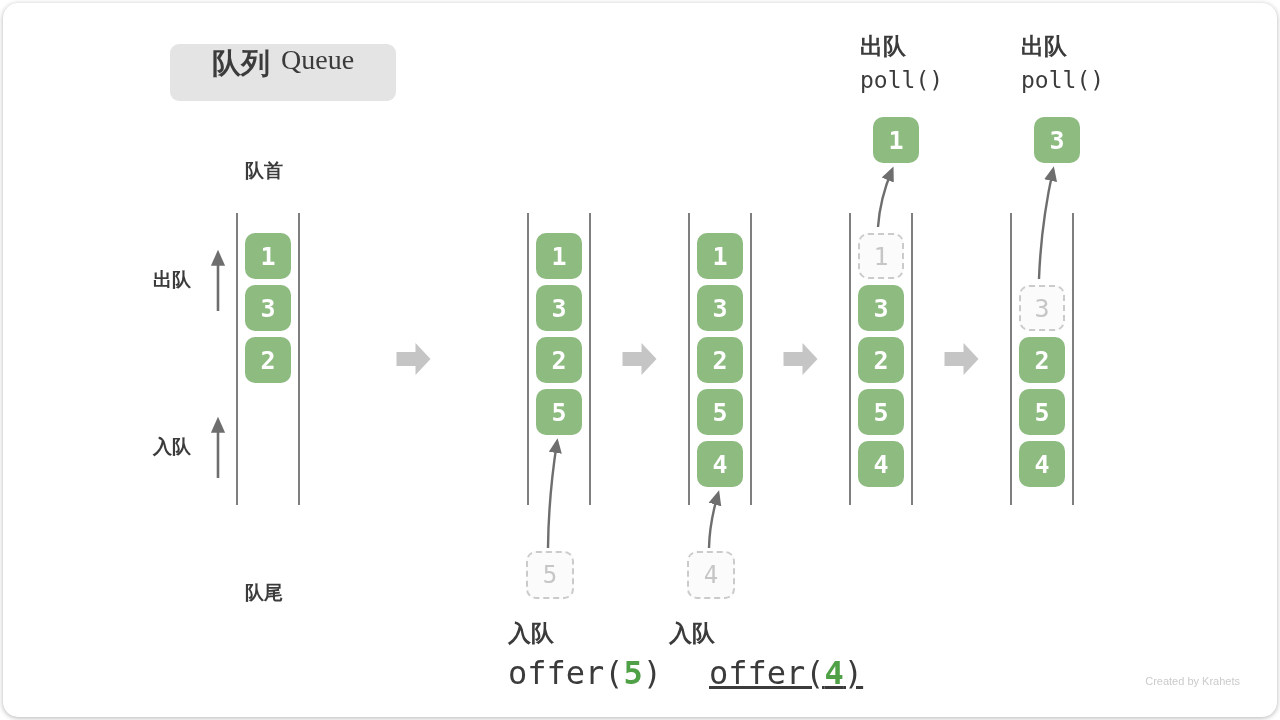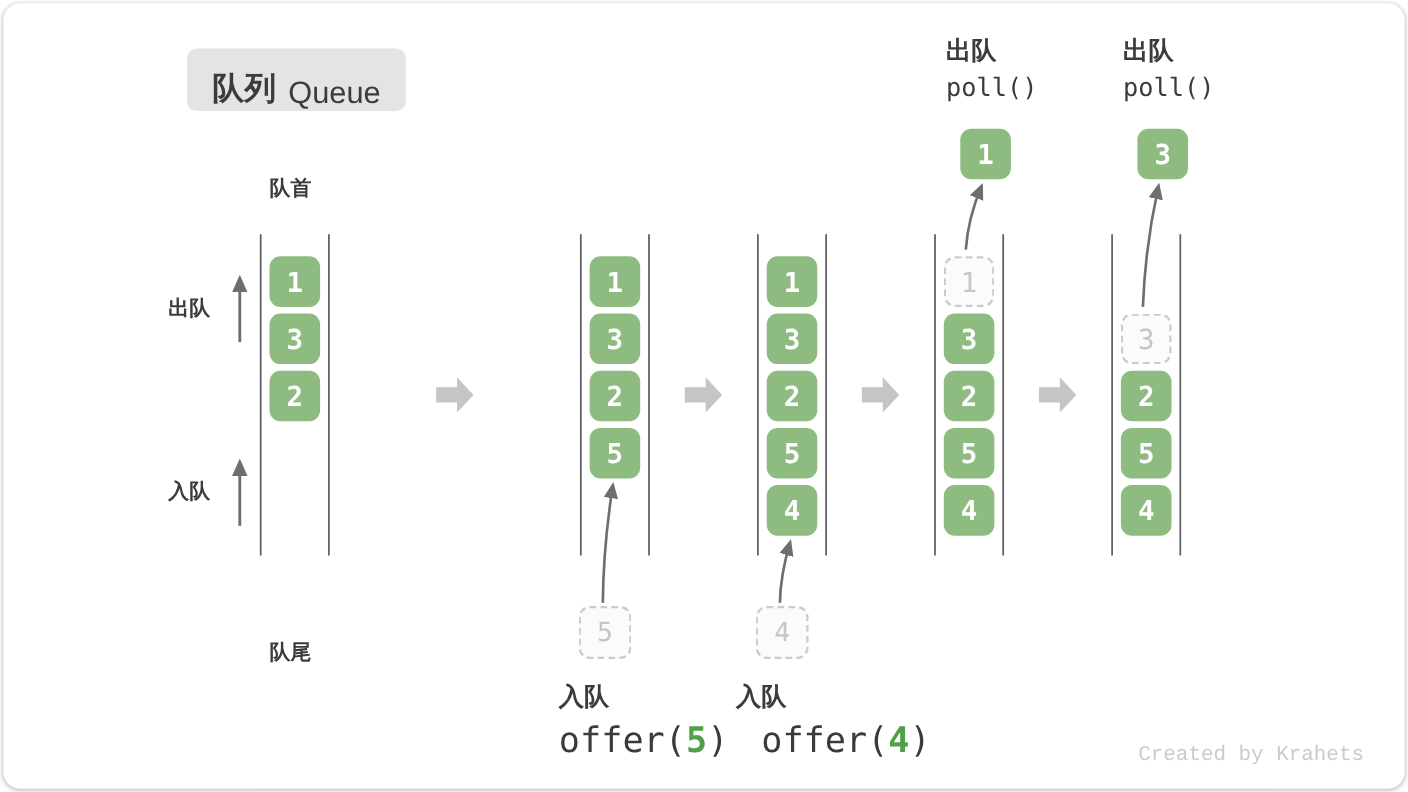--- a/index.html
+++ b/index.html
@@ -1,46 +1,46 @@
 <!DOCTYPE html>
 <html><head>
 <meta charset="utf-8">
 <style>
   html,body{margin:0;padding:0;background:#fff;}
   .canvas{position:relative;width:1280px;height:720px;overflow:hidden;
           font-family:"Liberation Sans",sans-serif;color:var(--text-dark,#3b3b3b);}
   .card{position:absolute;inset:3px;border-radius:15px;background:#fff;
         box-shadow:0 1px 5px rgba(0,0,0,.30);}
   #overlay{position:absolute;left:0;top:0;width:1280px;height:720px;}
-  .title-box{position:absolute;left:170px;top:44px;height:57px;padding:0 23px;
+  .title-box{position:absolute;left:170px;top:44px;height:57px;padding:0 42px;
              background:var(--title-bg,#e4e4e4);border-radius:9px;
-             display:flex;align-items:flex-end;gap:11px;}
+             display:flex;align-items:flex-start;gap:11px;}
   .title-zh{font-weight:700;font-size:29px;}
-  .title-en{font-family:Liberation Sans, sans-serif;font-size:28px;}
+  .title-en{font-family:Liberation Serif, serif;font-size:28px;}
   .zh-label{position:absolute;font-weight:700;font-size:19px;white-space:nowrap;}
   .front-label{left:245px;top:158px;}
   .rear-label{left:245px;top:542px;margin-top:38px;}
   .dequeue-label{left:153px;top:267px;}
   .enqueue-label{left:153px;top:434px;}
   .cell{position:absolute;width:46px;height:46px;border-radius:10px;
         background:var(--green,#8DBB80);color:#fff;display:flex;align-items:center;
         justify-content:center;font-family:"DejaVu Sans Mono",monospace;
         font-weight:700;font-size:25px;box-sizing:border-box;}
   .cell.dashed{background:#fbfbfb;border:2px dashed var(--dash-border,#cbcbcb);
         color:var(--dash-text,#c6c6c6);font-weight:400;}
   .pending{position:absolute;width:48px;height:48px;border-radius:10px;
         background:#fbfbfb;border:2px dashed var(--dash-border,#cbcbcb);
         color:var(--dash-text,#c6c6c6);display:flex;align-items:center;justify-content:center;
         font-family:"DejaVu Sans Mono",monospace;font-size:24px;box-sizing:border-box;}
   .op-zh{position:absolute;font-weight:700;font-size:23px;white-space:nowrap;}
   .op-code{position:absolute;font-family:"DejaVu Sans Mono",monospace;font-size:32px;
            white-space:nowrap;}
   .op-code .val{color:var(--code-green,#4FA046);font-weight:700;}
   .watermark{position:absolute;right:40px;top:675px;
-             font-family:Liberation Mono, monospace;font-size:19px;
+             font-family:Liberation Sans, sans-serif;font-size:11px;
              color:var(--watermark,#cbcbcb);}
 </style>
 </head>
 <body>
 
 <div class="canvas" style="--text-dark: #3b3b3b; --green: #8DBB80; --code-green: #4FA046; --dash-border: #cbcbcb; --dash-text: #c6c6c6; --watermark: #cbcbcb; --title-bg: #e4e4e4;">
   <div class="card"></div>
   <svg id="overlay">
       <defs>
         <marker id="ah" viewBox="0 0 10 10" refX="7" refY="5" markerWidth="6.5" markerHeight="6.5" orient="auto-start-reverse">
@@ -87,21 +87,21 @@
       <div class="pending" style="left: 526px; top: 551px;">5</div>
       <div class="op-zh" style="left: 508px; top: 618px;">入队</div>
       <div class="op-code" style="left: 508px; top: 654px;"><span>offer(</span><span class="val">5</span><span>)</span></div>
       <div class="cell" style="left: 697px; top: 233px;">1</div>
       <div class="cell" style="left: 697px; top: 285px;">3</div>
       <div class="cell" style="left: 697px; top: 337px;">2</div>
       <div class="cell" style="left: 697px; top: 389px;">5</div>
       <div class="cell" style="left: 697px; top: 441px;">4</div>
       <div class="pending" style="left: 687px; top: 551px;">4</div>
       <div class="op-zh" style="left: 669px; top: 618px;">入队</div>
-      <div class="op-code" style="left: 692px; top: 654px;"><span>offer(</span><span class="val">4</span><span>)</span></div>
+      <div class="op-code" style="left: 709px; top: 654px; text-decoration: underline;"><span>offer(</span><span class="val">4</span><span>)</span></div>
       <div class="cell dashed" style="left: 858px; top: 233px;">1</div>
       <div class="cell" style="left: 858px; top: 285px;">3</div>
       <div class="cell" style="left: 858px; top: 337px;">2</div>
       <div class="cell" style="left: 858px; top: 389px;">5</div>
       <div class="cell" style="left: 858px; top: 441px;">4</div>
       <div class="cell" style="left: 873px; top: 117px;">1</div>
       <div class="op-zh" style="left: 860px; top: 31px; font-weight: 600;">出队</div>
       <div class="op-code" style="left: 860px; top: 67px; font-size: 23px;">poll()</div>
       <div class="cell dashed" style="left: 1019px; top: 285px;">3</div>
       <div class="cell" style="left: 1019px; top: 337px;">2</div>

